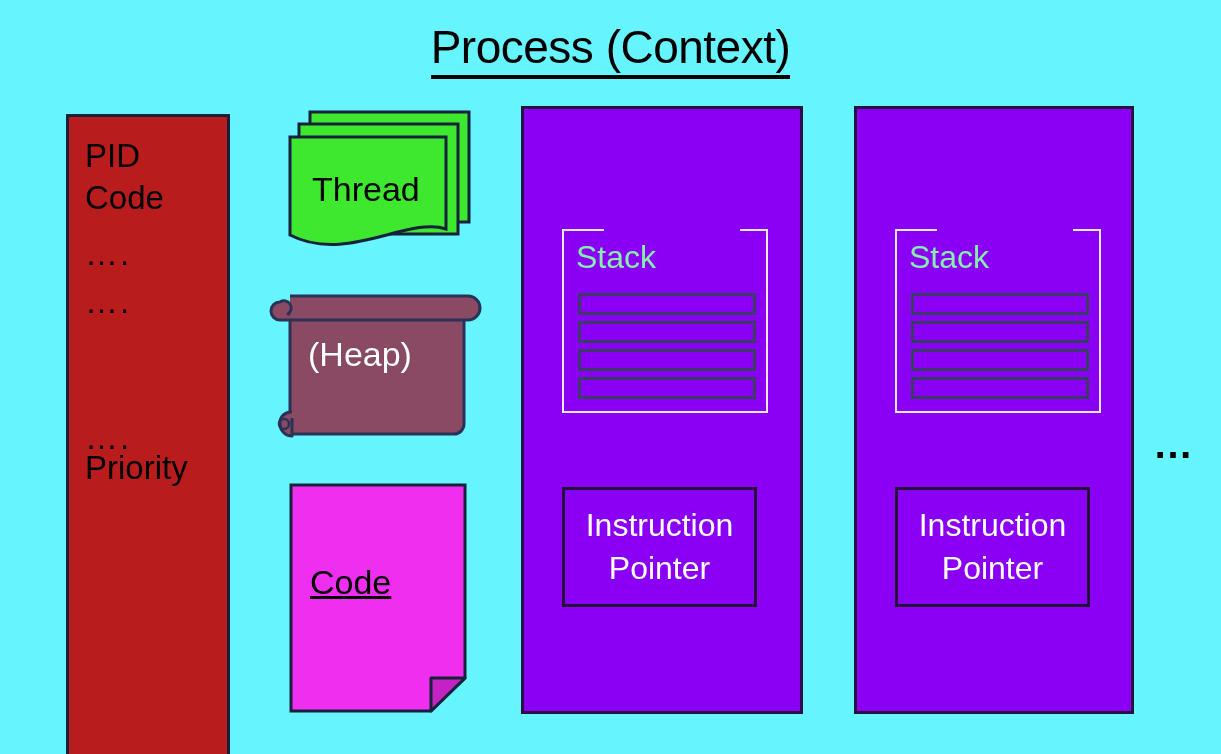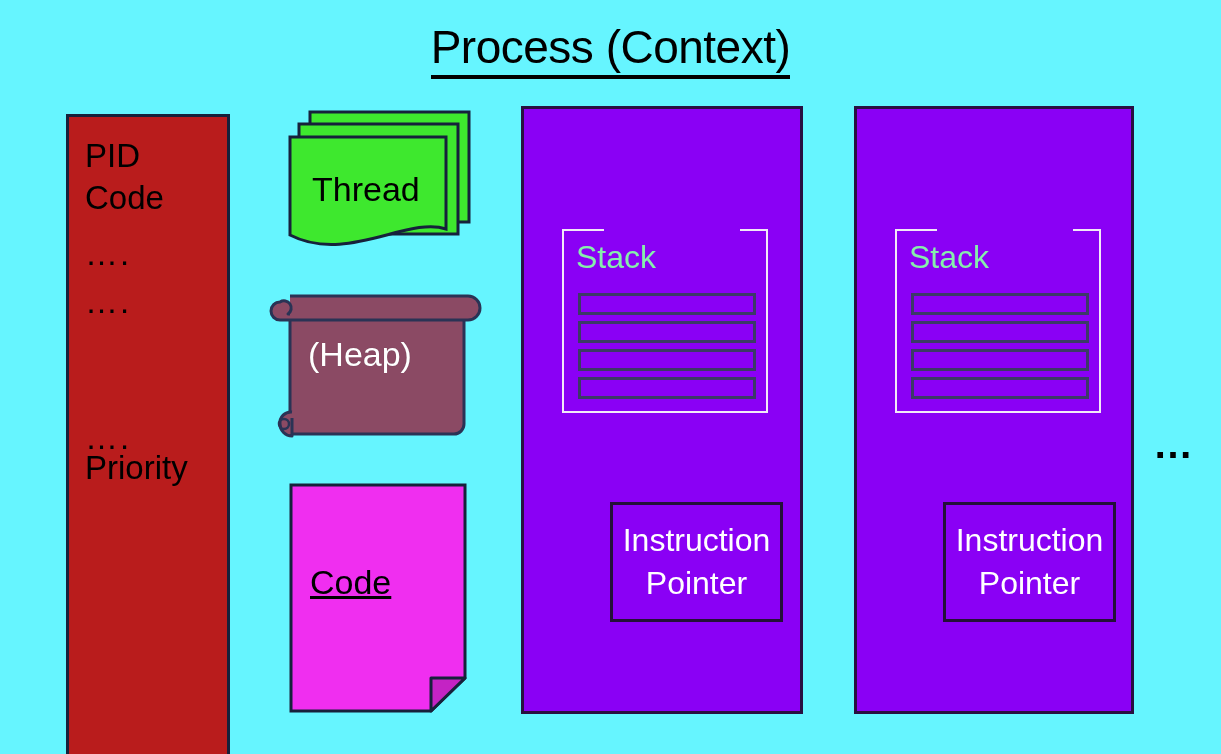--- a/index.html
+++ b/index.html
@@ -183,30 +183,29 @@
     border: 3px solid #3C3A66;
     background: #8A00F5;
     box-sizing: border-box;
     margin-bottom: 6px;
   }
 
   
   .ip-box {
     position: absolute;
     left: 38px;
-    top: 393px;
-    width: 173px;
+    top: 378px;
+    width: 195px;
     height: 120px;
     border: 3px solid #241038;
     background: #8A00F5;
     box-sizing: border-box;
     display: flex;
     align-items: center;
     justify-content: center;
-    margin-left: 48px;
   }
   .ip-text {
     font-size: 32px;
     color: #FFFFFF;
     text-align: center;
     line-height: 1.35;
   }
 
   
   #more-threads {

